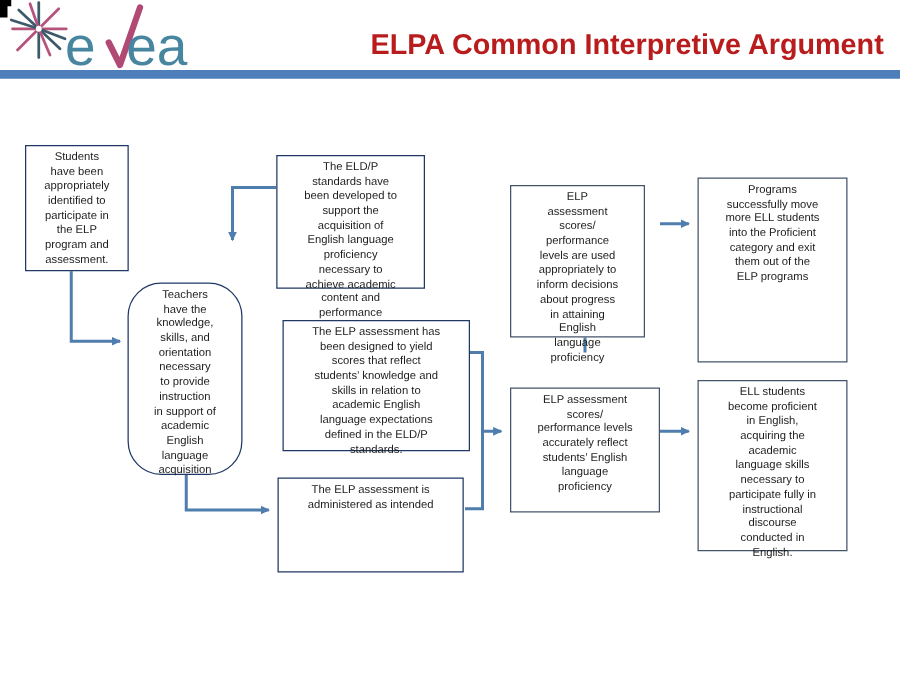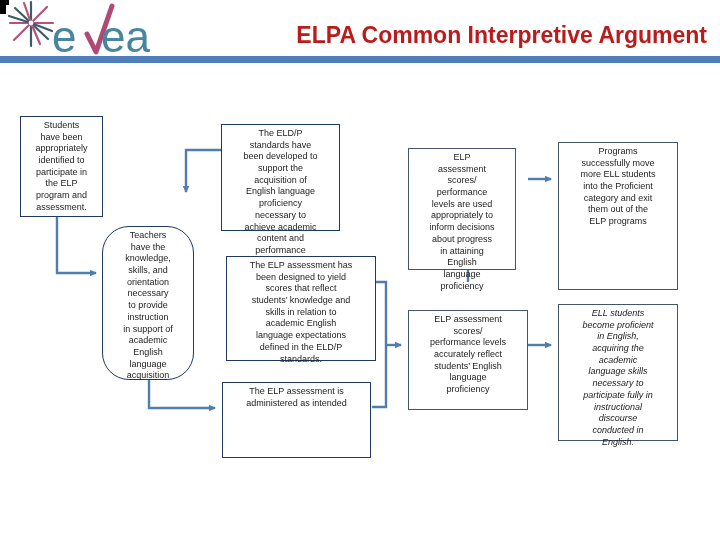--- a/index.html
+++ b/index.html
@@ -18,21 +18,21 @@
        font-size:9px;line-height:1.3;color:#1c1c1c;padding:3px 20px;margin-top:28px;}
   .box.light{border-color:#44546a;}
   .b1{left:20px;  top:88px;  width:83px;  height:101px;}
   .b2{left:102px; top:198px; width:92px;  height:154px;border-radius:27px;}
   .b3{left:221px; top:96px;  width:119px; height:107px;}
   .b4{left:226px; top:228px; width:150px; height:105px;}
   .b5{left:222px; top:354px; width:149px; height:76px;}
   .b6{left:408px; top:120px; width:108px; height:122px;}
   .b7{left:408px; top:282px; width:120px; height:100px;}
   .b8{left:558px; top:114px; width:120px; height:148px;}
-  .b9{left:558px; top:276px; width:120px; height:137px;font-style:italic;}
+  .b9{left:558px; top:276px; width:120px; height:137px;}
   .connectors{position:absolute;left:0;top:0;width:720px;height:540px;pointer-events:none;}
   
   .footer{position:absolute;left:0;right:0;top:503px;text-align:center;
           font-size:10px;letter-spacing:0.3px;color:#cf9aab;}
 </style>
 </head>
 <body>
 
 <div class="slide">
 

